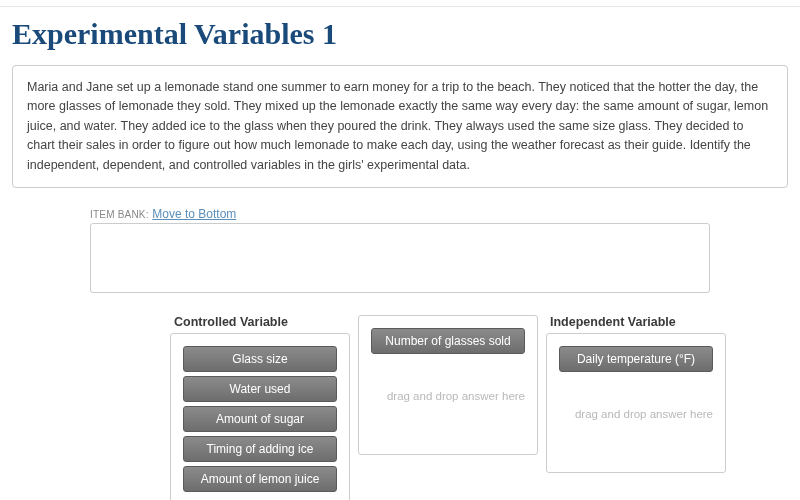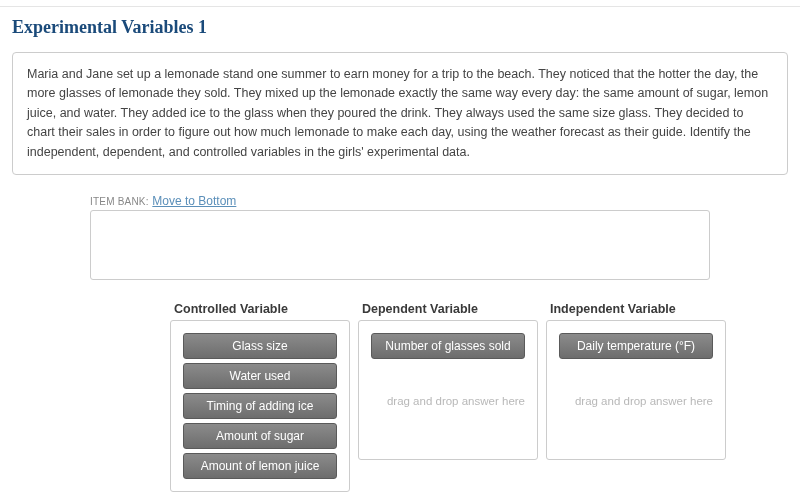--- a/index.html
+++ b/index.html
@@ -12,21 +12,21 @@
       color: #333;
     }
     .topline {
       border-top: 1px solid #e5e5e5;
       margin-top: 6px;
     }
     h1.page-title {
       font-family: Georgia, "Times New Roman", serif;
       color: #1a4a7a;
       font-weight: 600;
-      font-size: 18px;
+      font-size: 30px;
       padding: 10px 4px 14px 12px;
     }
     .passage {
       border: 1px solid #ccc;
       border-radius: 4px;
       margin: 0 12px;
       padding: 12px 14px;
       line-height: 1.55;
       color: #444;
       font-size: 12.5px;
@@ -114,28 +114,27 @@
   <div class="bank-box"></div>
 </div>
 
 <div class="cols">
 
   <div class="col">
     <div class="col-heading">Controlled Variable</div>
     <div class="dropzone">
       <div class="chip">Glass size</div>
       <div class="chip">Water used</div>
+      <div class="chip">Amount of sugar</div>
       <div class="chip">Timing of adding ice</div>
-      <div class="chip">Amount of sugar</div>
       <div class="chip">Amount of lemon juice</div>
     </div>
   </div>
 
   <div class="col">
-    <div class="col-heading">Dependent Variable</div>
     <div class="dropzone">
       <div class="chip">Number of glasses sold</div>
       <div class="placeholder">drag and drop answer here</div>
     </div>
   </div>
 
   <div class="col">
     <div class="col-heading">Independent Variable</div>
     <div class="dropzone">
       <div class="chip">Daily temperature (°F)</div>

